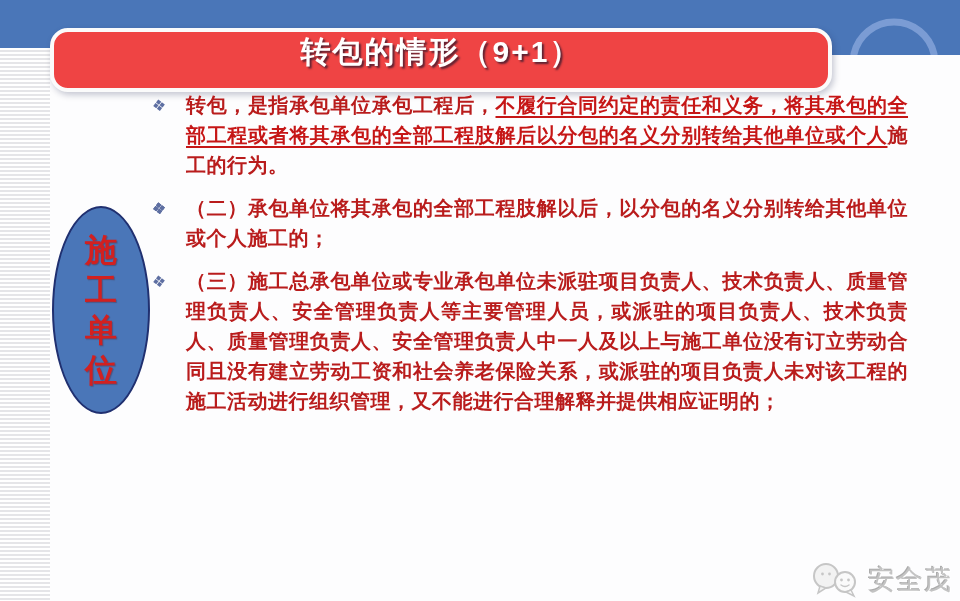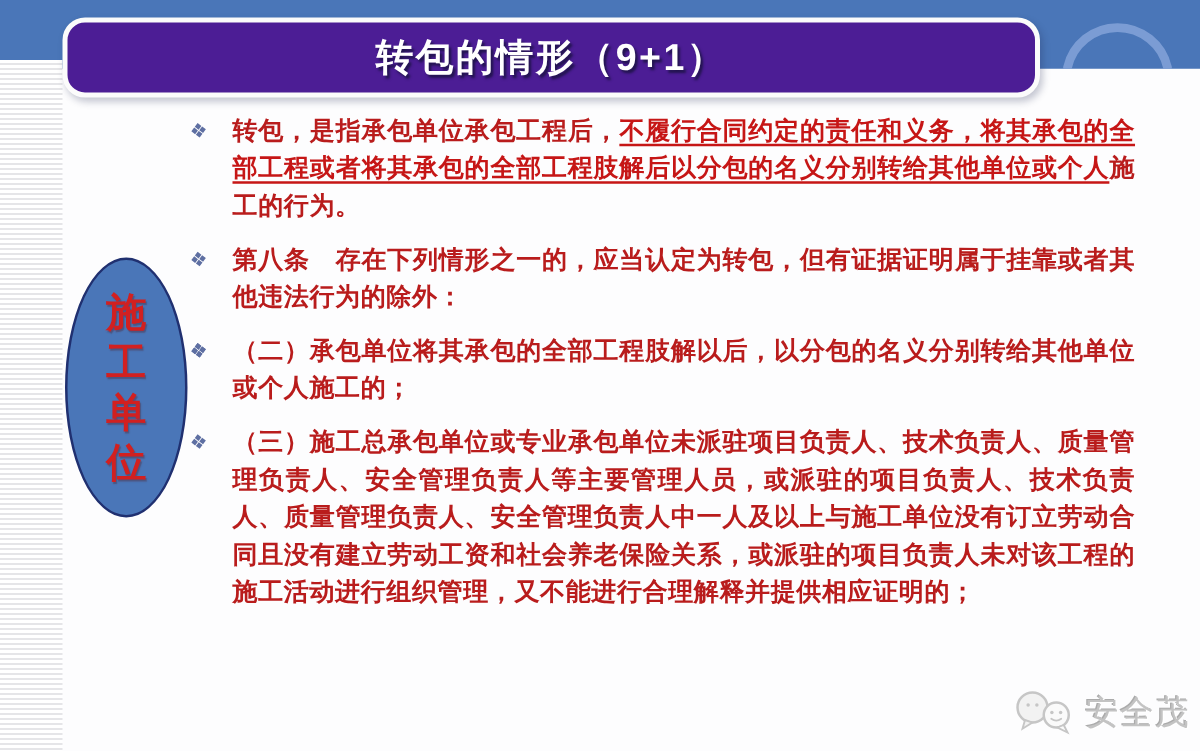--- a/index.html
+++ b/index.html
@@ -20,26 +20,26 @@
   .crescent { position: absolute; right: 18px; top: 8px; }
 
   
   .stripes {
     position: absolute; left: 0; top: 48px; width: 50px; bottom: 0;
     background: repeating-linear-gradient(to bottom, #ffffff 0px, #ffffff 2.5px, #e5e5e8 2.5px, #e5e5e8 4px);
   }
 
   
   .title-bar {
-    position: absolute; left: 50px; top: 14px; width: 782px; height: 64px;
-    background: #4c1d95;
+    position: absolute; left: 50px; top: 28px; width: 782px; height: 64px;
+    background: #ef4444;
     border: 4px solid #fbfbfb;
     border-radius: 18px;
     box-shadow: 2px 3px 6px rgba(30,40,80,0.25);
-    display: flex; align-items: center; justify-content: center;
+    display: flex; align-items: flex-start; justify-content: center;
   }
   .title-text {
     color: #ffffff; font-size: 30px; font-weight: bold; letter-spacing: 2px;
     text-shadow: 2px 2px 2px rgba(10,16,40,0.65);
   }
 
   
   .side-ellipse {
     position: absolute; left: 52px; top: 206px; width: 98px; height: 208px;
     background: #4a76b8;
@@ -72,21 +72,21 @@
   .seg.red-underline {
     color: #c61616;
     text-decoration: underline;
     text-decoration-thickness: 2px;
     text-underline-offset: 4px;
     margin-top: 16px;
   }
 
   
   .watermark {
-    position: absolute; right: 8px; bottom: 12px;
+    position: absolute; right: 8px; bottom: 2px;
     display: flex; align-items: center; gap: 5px;
   }
   .watermark-text {
     font-size: 27px; color: #c3c3c3; letter-spacing: 1px;
     text-shadow: 1px 1px 0 #ffffff, -1px -1px 0 #ababab;
   }
 </style>
 </head>
 <body>
 
@@ -113,21 +113,20 @@
 
   <div class="content">
 
     <div class="para">
       <span class="bullet">❖</span>
       <span class="seg blue">转包，是指承包单位承包工程后，</span><span class="seg red-underline">不履行合同约定的责任和义务，将其承包的全部工程或者将其承包的全部工程肢解后以分包的名义分别转给其他单位或个人</span><span class="seg blue">施工的行为。</span>
     </div>
 
     <div class="para">
       <span class="bullet">❖</span>
-      <span class="seg blue">第八条　存在下列情形之一的，应当认定为转包，但有证据证明属于挂靠或者其他违法行为的除外：</span>
     </div>
 
     <div class="para">
       <span class="bullet">❖</span>
     </div>
 
     <div class="para">
       <span class="bullet">❖</span>
       <span class="seg blue">（二）承包单位将其承包的全部工程肢解以后，以分包的名义分别转给其他单位或个人施工的；</span>
     </div>

